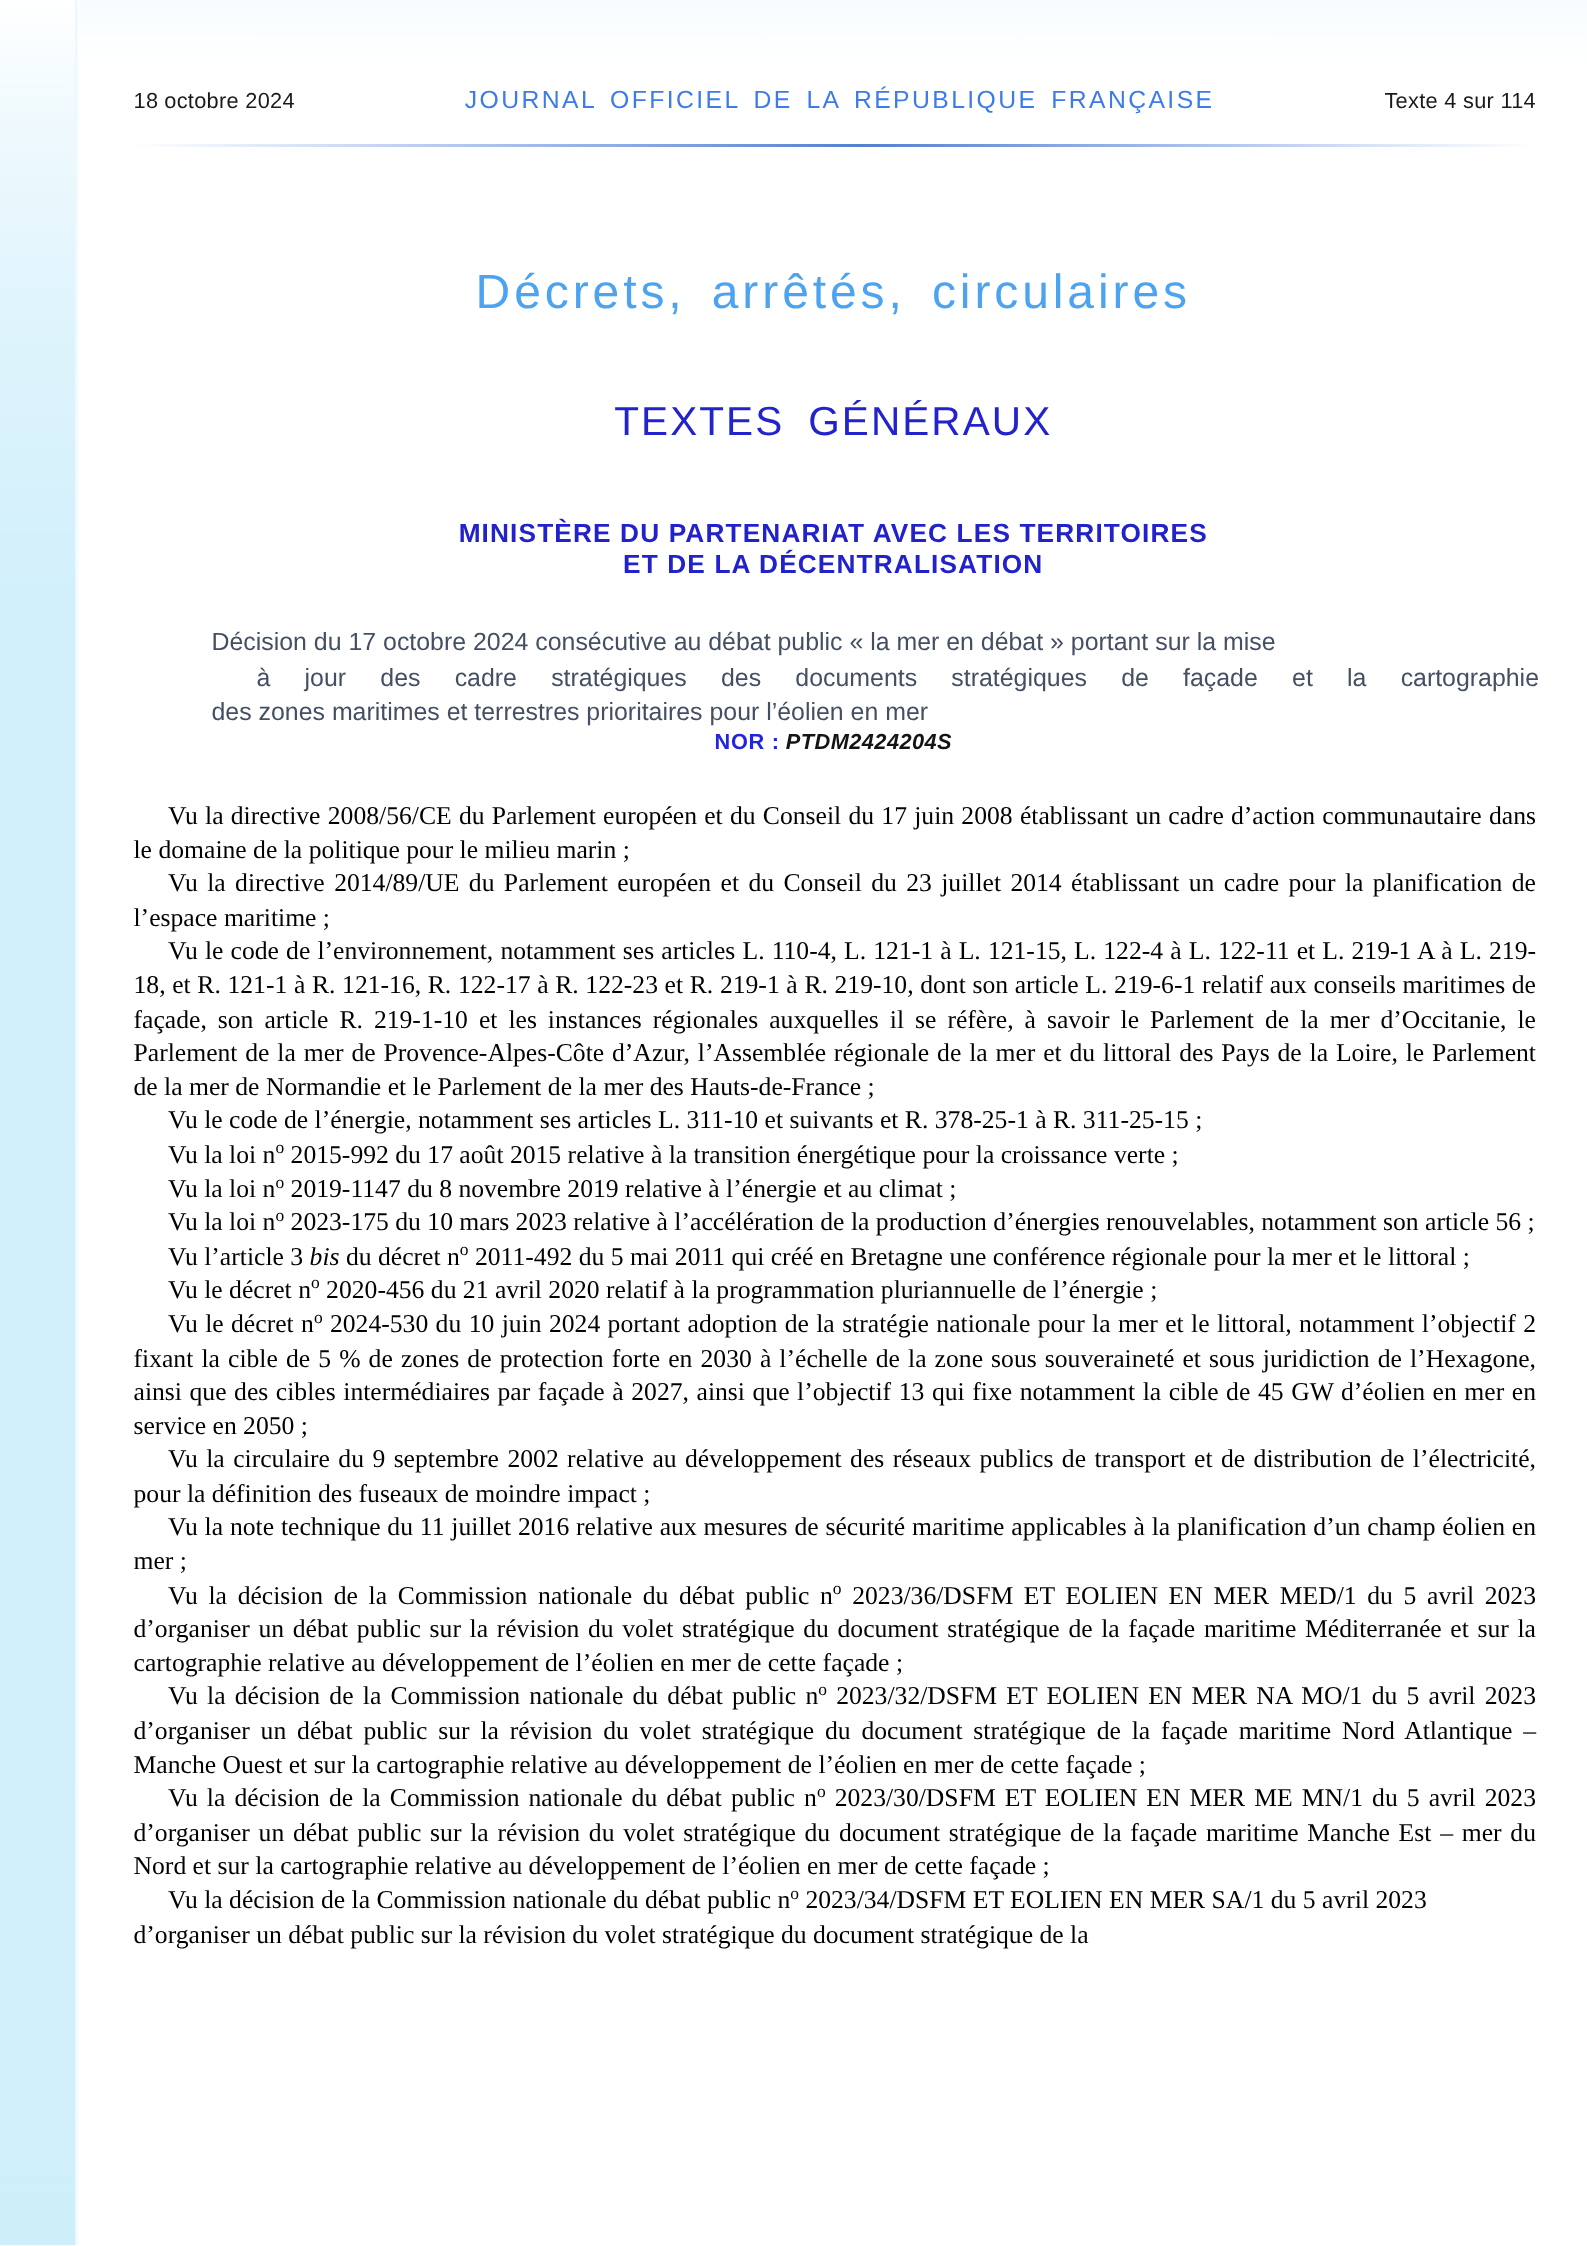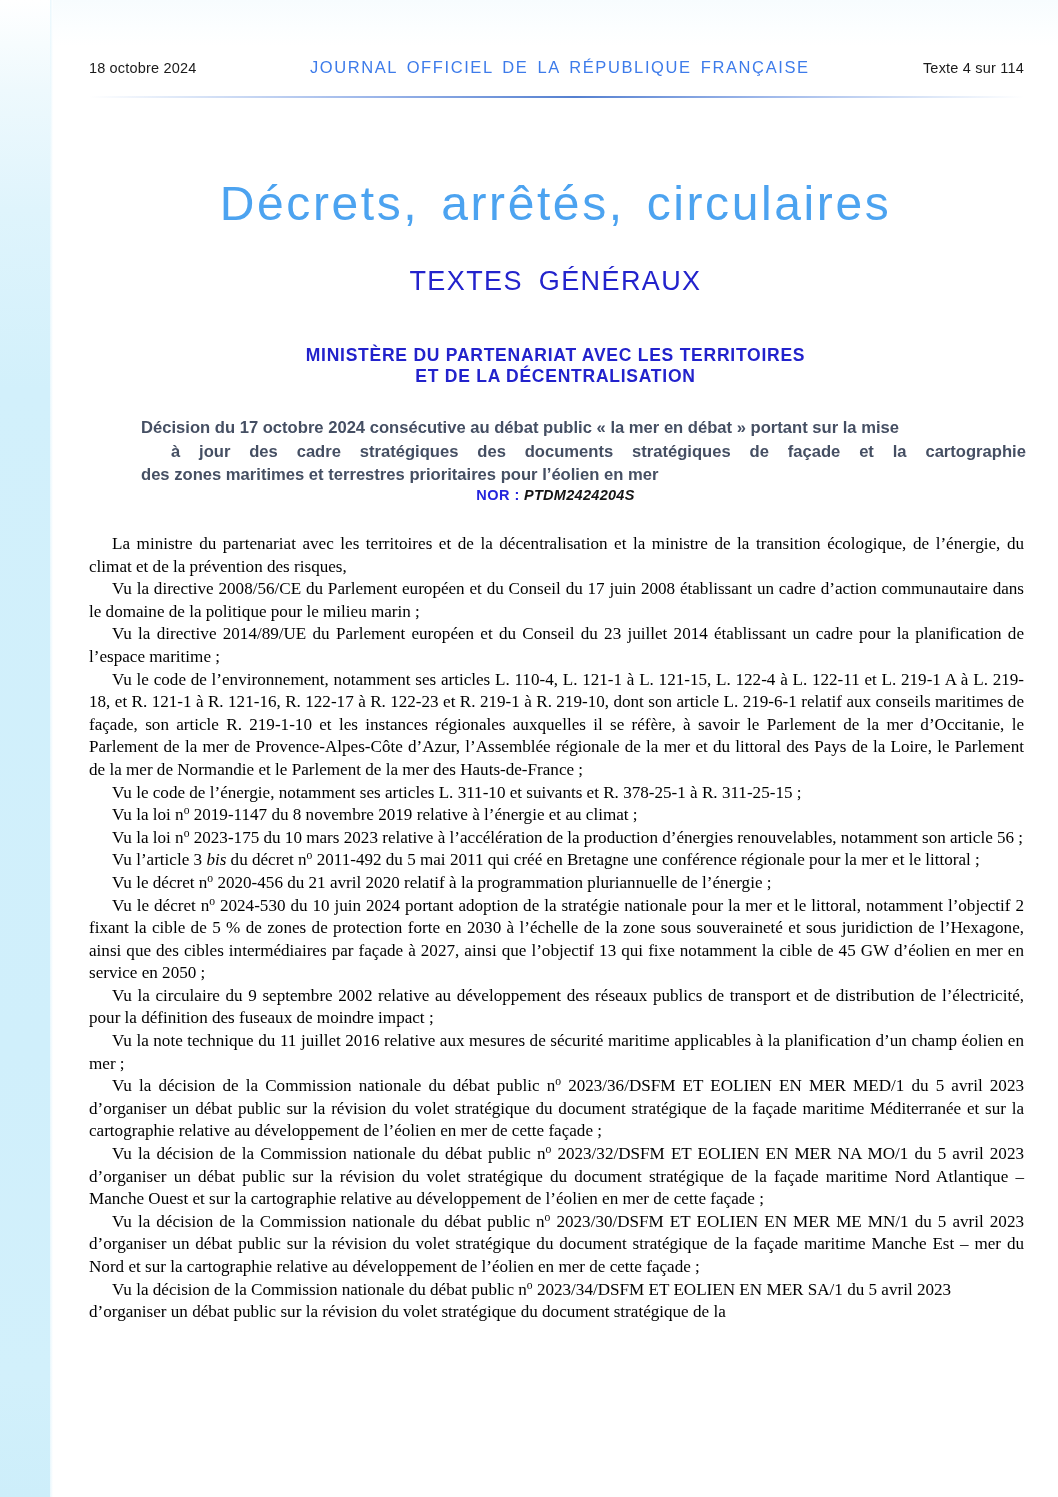--- a/index.html
+++ b/index.html
@@ -102,21 +102,21 @@
   }
 
   
   #masthead-title {
     position: absolute;
     left: 0;
     top: 176px;
     width: 1005px;
     text-align: center;
     font-family: "Liberation Sans", "DejaVu Sans", sans-serif;
-    font-size: 48px;
+    font-size: 32px;
     font-weight: 400;
     color: #4ca3f0;
     letter-spacing: 2.6px;
     word-spacing: 6px;
   }
   #section-title {
     position: absolute;
     left: 0;
     top: 266px;
     width: 1005px;
@@ -146,21 +146,21 @@
   .ministry-line { display: block; }
 
   
   #decision-title {
     position: absolute;
     left: 88px;
     top: 416px;
     width: 885px;
     font-family: "Liberation Sans", "DejaVu Sans", sans-serif;
     font-size: 16.6px;
-    font-weight: bold;
+    font-weight: normal;
     color: #454f63;
     line-height: 23.5px;
   }
   .dt-line { display: block; white-space: nowrap; }
   .dt-line.l1 { text-align: left; }
   .dt-line.l2 {
     display: flex;
     justify-content: space-between;
     padding-left: 30px;
   }
@@ -260,25 +260,25 @@
       </span>
     <span class="dt-line l3">des zones maritimes et terrestres prioritaires pour l’éolien en mer</span>
   </div>
 
   <div id="nor-line">
     <span class="nor-label">NOR :</span>
     <span class="nor-value">PTDM2424204S</span>
   </div>
 
   <div id="body-text">
-      <p>La ministre du partenariat avec les territoires et de la décentralisation et la ministre de la transition écologique, de l’énergie, du climat et de la prévention des risques,</p>
       <p>Vu la directive 2008/56/CE du Parlement européen et du Conseil du 17 juin 2008 établissant un cadre d’action communautaire dans le domaine de la politique pour le milieu marin ;</p>
       <p>Vu la directive 2014/89/UE du Parlement européen et du Conseil du 23 juillet 2014 établissant un cadre pour la planification de l’espace maritime ;</p>
       <p>Vu le code de l’environnement, notamment ses articles L. 110-4, L. 121-1 à L. 121-15, L. 122-4 à L. 122-11 et L. 219-1 A à L. 219-18, et R. 121-1 à R. 121-16, R. 122-17 à R. 122-23 et R. 219-1 à R. 219-10, dont son article L. 219-6-1 relatif aux conseils maritimes de façade, son article R. 219-1-10 et les instances régionales auxquelles il se réfère, à savoir le Parlement de la mer d’Occitanie, le Parlement de la mer de Provence-Alpes-Côte d’Azur, l’Assemblée régionale de la mer et du littoral des Pays de la Loire, le Parlement de la mer de Normandie et le Parlement de la mer des Hauts-de-France ;</p>
       <p>Vu le code de l’énergie, notamment ses articles L. 311-10 et suivants et R. 378-25-1 à R. 311-25-15 ;</p>
+      <p>Vu la loi n<sup class="ord">o</sup> 2015-992 du 17 août 2015 relative à la transition énergétique pour la croissance verte ;</p>
       <p>Vu la loi n<sup class="ord">o</sup> 2019-1147 du 8 novembre 2019 relative à l’énergie et au climat ;</p>
       <p>Vu la loi n<sup class="ord">o</sup> 2023-175 du 10 mars 2023 relative à l’accélération de la production d’énergies renouvelables, notamment son article 56 ;</p>
       <p>Vu l’article 3 <span class="it">bis</span> du décret n<sup class="ord">o</sup> 2011-492 du 5 mai 2011 qui créé en Bretagne une conférence régionale pour la mer et le littoral ;</p>
       <p>Vu le décret n<sup class="ord">o</sup> 2020-456 du 21 avril 2020 relatif à la programmation pluriannuelle de l’énergie ;</p>
       <p>Vu le décret n<sup class="ord">o</sup> 2024-530 du 10 juin 2024 portant adoption de la stratégie nationale pour la mer et le littoral, notamment l’objectif 2 fixant la cible de 5 % de zones de protection forte en 2030 à l’échelle de la zone sous souveraineté et sous juridiction de l’Hexagone, ainsi que des cibles intermédiaires par façade à 2027, ainsi que l’objectif 13 qui fixe notamment la cible de 45 GW d’éolien en mer en service en 2050 ;</p>
       <p>Vu la circulaire du 9 septembre 2002 relative au développement des réseaux publics de transport et de distribution de l’électricité, pour la définition des fuseaux de moindre impact ;</p>
       <p>Vu la note technique du 11 juillet 2016 relative aux mesures de sécurité maritime applicables à la planification d’un champ éolien en mer ;</p>
       <p>Vu la décision de la Commission nationale du débat public n<sup class="ord">o</sup> 2023/36/DSFM ET EOLIEN EN MER MED/1 du 5 avril 2023 d’organiser un débat public sur la révision du volet stratégique du document stratégique de la façade maritime Méditerranée et sur la cartographie relative au développement de l’éolien en mer de cette façade ;</p>
       <p>Vu la décision de la Commission nationale du débat public n<sup class="ord">o</sup> 2023/32/DSFM ET EOLIEN EN MER NA MO/1 du 5 avril 2023 d’organiser un débat public sur la révision du volet stratégique du document stratégique de la façade maritime Nord Atlantique – Manche Ouest et sur la cartographie relative au développement de l’éolien en mer de cette façade ;</p>
       <p>Vu la décision de la Commission nationale du débat public n<sup class="ord">o</sup> 2023/30/DSFM ET EOLIEN EN MER ME MN/1 du 5 avril 2023 d’organiser un débat public sur la révision du volet stratégique du document stratégique de la façade maritime Manche Est – mer du Nord et sur la cartographie relative au développement de l’éolien en mer de cette façade ;</p>

